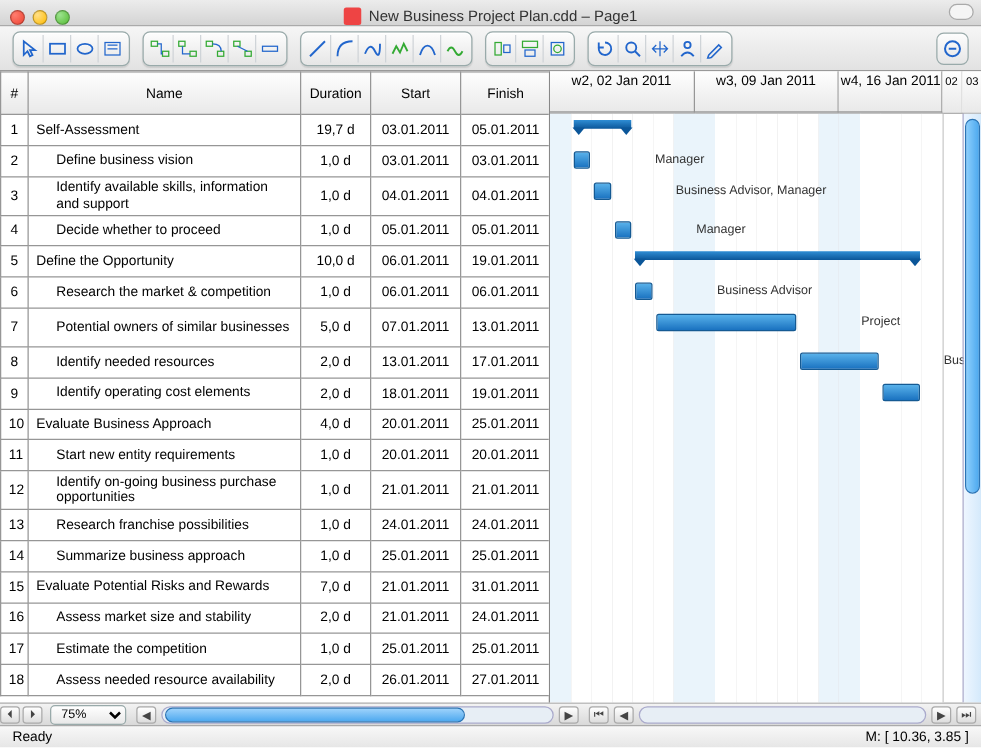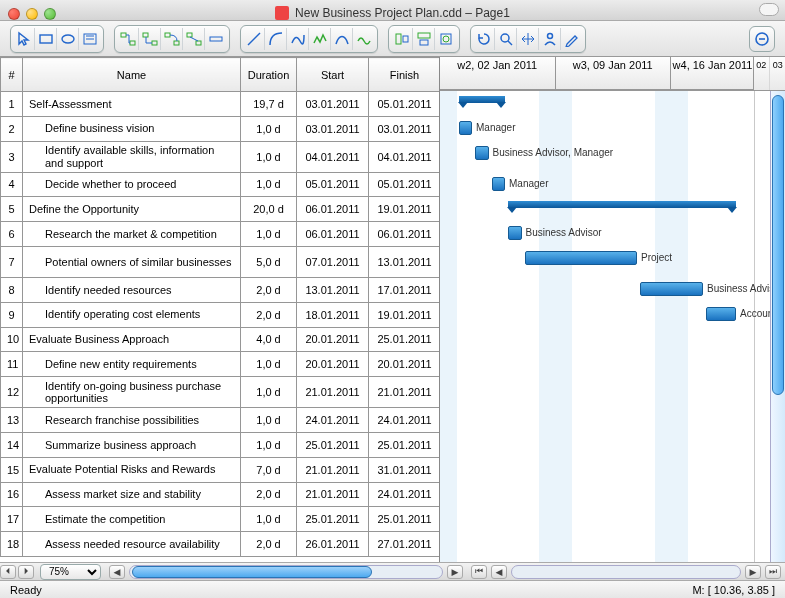--- a/index.html
+++ b/index.html
@@ -44,21 +44,21 @@
   .dayrow { flex:1; display:flex; }
   .daycell { border-right:1px solid #d8d8d8; background:linear-gradient(#fefefe,#e9e9e9); text-align:center; font-size:9px; line-height:17px; width:16.5px; flex:0 0 16.5px;}
   .chart-body { position:relative; height:calc(100% - 34px); }
   .grid-col { position:absolute; top:0; bottom:0; background:#fff;}
   .weekend { background:#eaf4fb; }
   .sep { position:absolute; top:0; bottom:0; width:1px; background:#c9c9c9;}
   .bar { position:absolute; height:14px; background:linear-gradient(#58b1ea,#1a72c0); border:1px solid #155a93; border-radius:2px; }
   .sumbar { position:absolute; height:7px; background:linear-gradient(#2f8dd4,#0b5699); }
   .sumbar:before,.sumbar:after{content:"";position:absolute;top:6px;width:0;height:0;border-top:6px solid #0b5699;border-left:5px solid transparent;border-right:5px solid transparent;}
   .sumbar:before{left:-1px;} .sumbar:after{right:-1px;}
-  .barlabel { position:absolute; font-size:10px; color:#333; white-space:nowrap; }
+  .barlabel { position:absolute; font-size:10px; color:#333; white-space:nowrap;margin-left:48px; }
   
   .hscroll { height:18px; border-top:1px solid #aaa; background:linear-gradient(#f3f3f3,#d9d9d9); display:flex; align-items:center; font-size:10px;}
   .zoomsel { height:16px; font-size:10px; margin-left:6px; border:1px solid #9aa; border-radius:4px; padding:0 14px 0 4px; background:linear-gradient(#fff,#e8e8e8);}
   .status { height:18px; border-top:1px solid #aaa; background:linear-gradient(#f8f8f8,#e6e6e6); display:flex; align-items:center; justify-content:space-between; padding:0 10px; font-size:11px;}
   .vscroll { position:absolute; right:0; top:34px; bottom:0; width:15px; background:linear-gradient(90deg,#eef6ff,#d4e9fb); border-left:1px solid #aac;}
   .vthumb { position:absolute; left:1px; right:1px; top:4px; height:300px; background:linear-gradient(90deg,#8dcffd,#4da9ef); border:1px solid #2a74b5; border-radius:7px;}
   .nbtn { width:16px; height:14px; border:1px solid #aaa; border-radius:3px; background:linear-gradient(#fff,#ddd); display:inline-flex; align-items:center; justify-content:center; font-size:9px; color:#444;}
   .hsthumb { height:12px; background:linear-gradient(#9dd2fb,#4ea9ef); border:1px solid #2a74b5; border-radius:6px;}
 </style>
 </head>
@@ -273,21 +273,21 @@
           <tr>
             <td class="num">4</td>
             <td class="name indent1">Decide whether to proceed</td>
             <td class="dur">1,0 d</td>
             <td class="start">05.01.2011</td>
             <td class="finish">05.01.2011</td>
           </tr>
           <tr>
             <td class="num">5</td>
             <td class="name ">Define the Opportunity</td>
-            <td class="dur">20,0 d</td>
+            <td class="dur">10,0 d</td>
             <td class="start">06.01.2011</td>
             <td class="finish">19.01.2011</td>
           </tr>
           <tr>
             <td class="num">6</td>
             <td class="name indent1">Research the market &amp; competition</td>
             <td class="dur">1,0 d</td>
             <td class="start">06.01.2011</td>
             <td class="finish">06.01.2011</td>
           </tr>
@@ -314,21 +314,21 @@
           </tr>
           <tr>
             <td class="num">10</td>
             <td class="name ">Evaluate Business Approach</td>
             <td class="dur">4,0 d</td>
             <td class="start">20.01.2011</td>
             <td class="finish">25.01.2011</td>
           </tr>
           <tr>
             <td class="num">11</td>
-            <td class="name indent1">Define new entity requirements</td>
+            <td class="name indent1">Start new entity requirements</td>
             <td class="dur">1,0 d</td>
             <td class="start">20.01.2011</td>
             <td class="finish">20.01.2011</td>
           </tr>
           <tr class="two">
             <td class="num">12</td>
             <td class="name indent1">Identify on-going business purchase opportunities</td>
             <td class="dur">1,0 d</td>
             <td class="start">21.01.2011</td>
             <td class="finish">21.01.2011</td>

